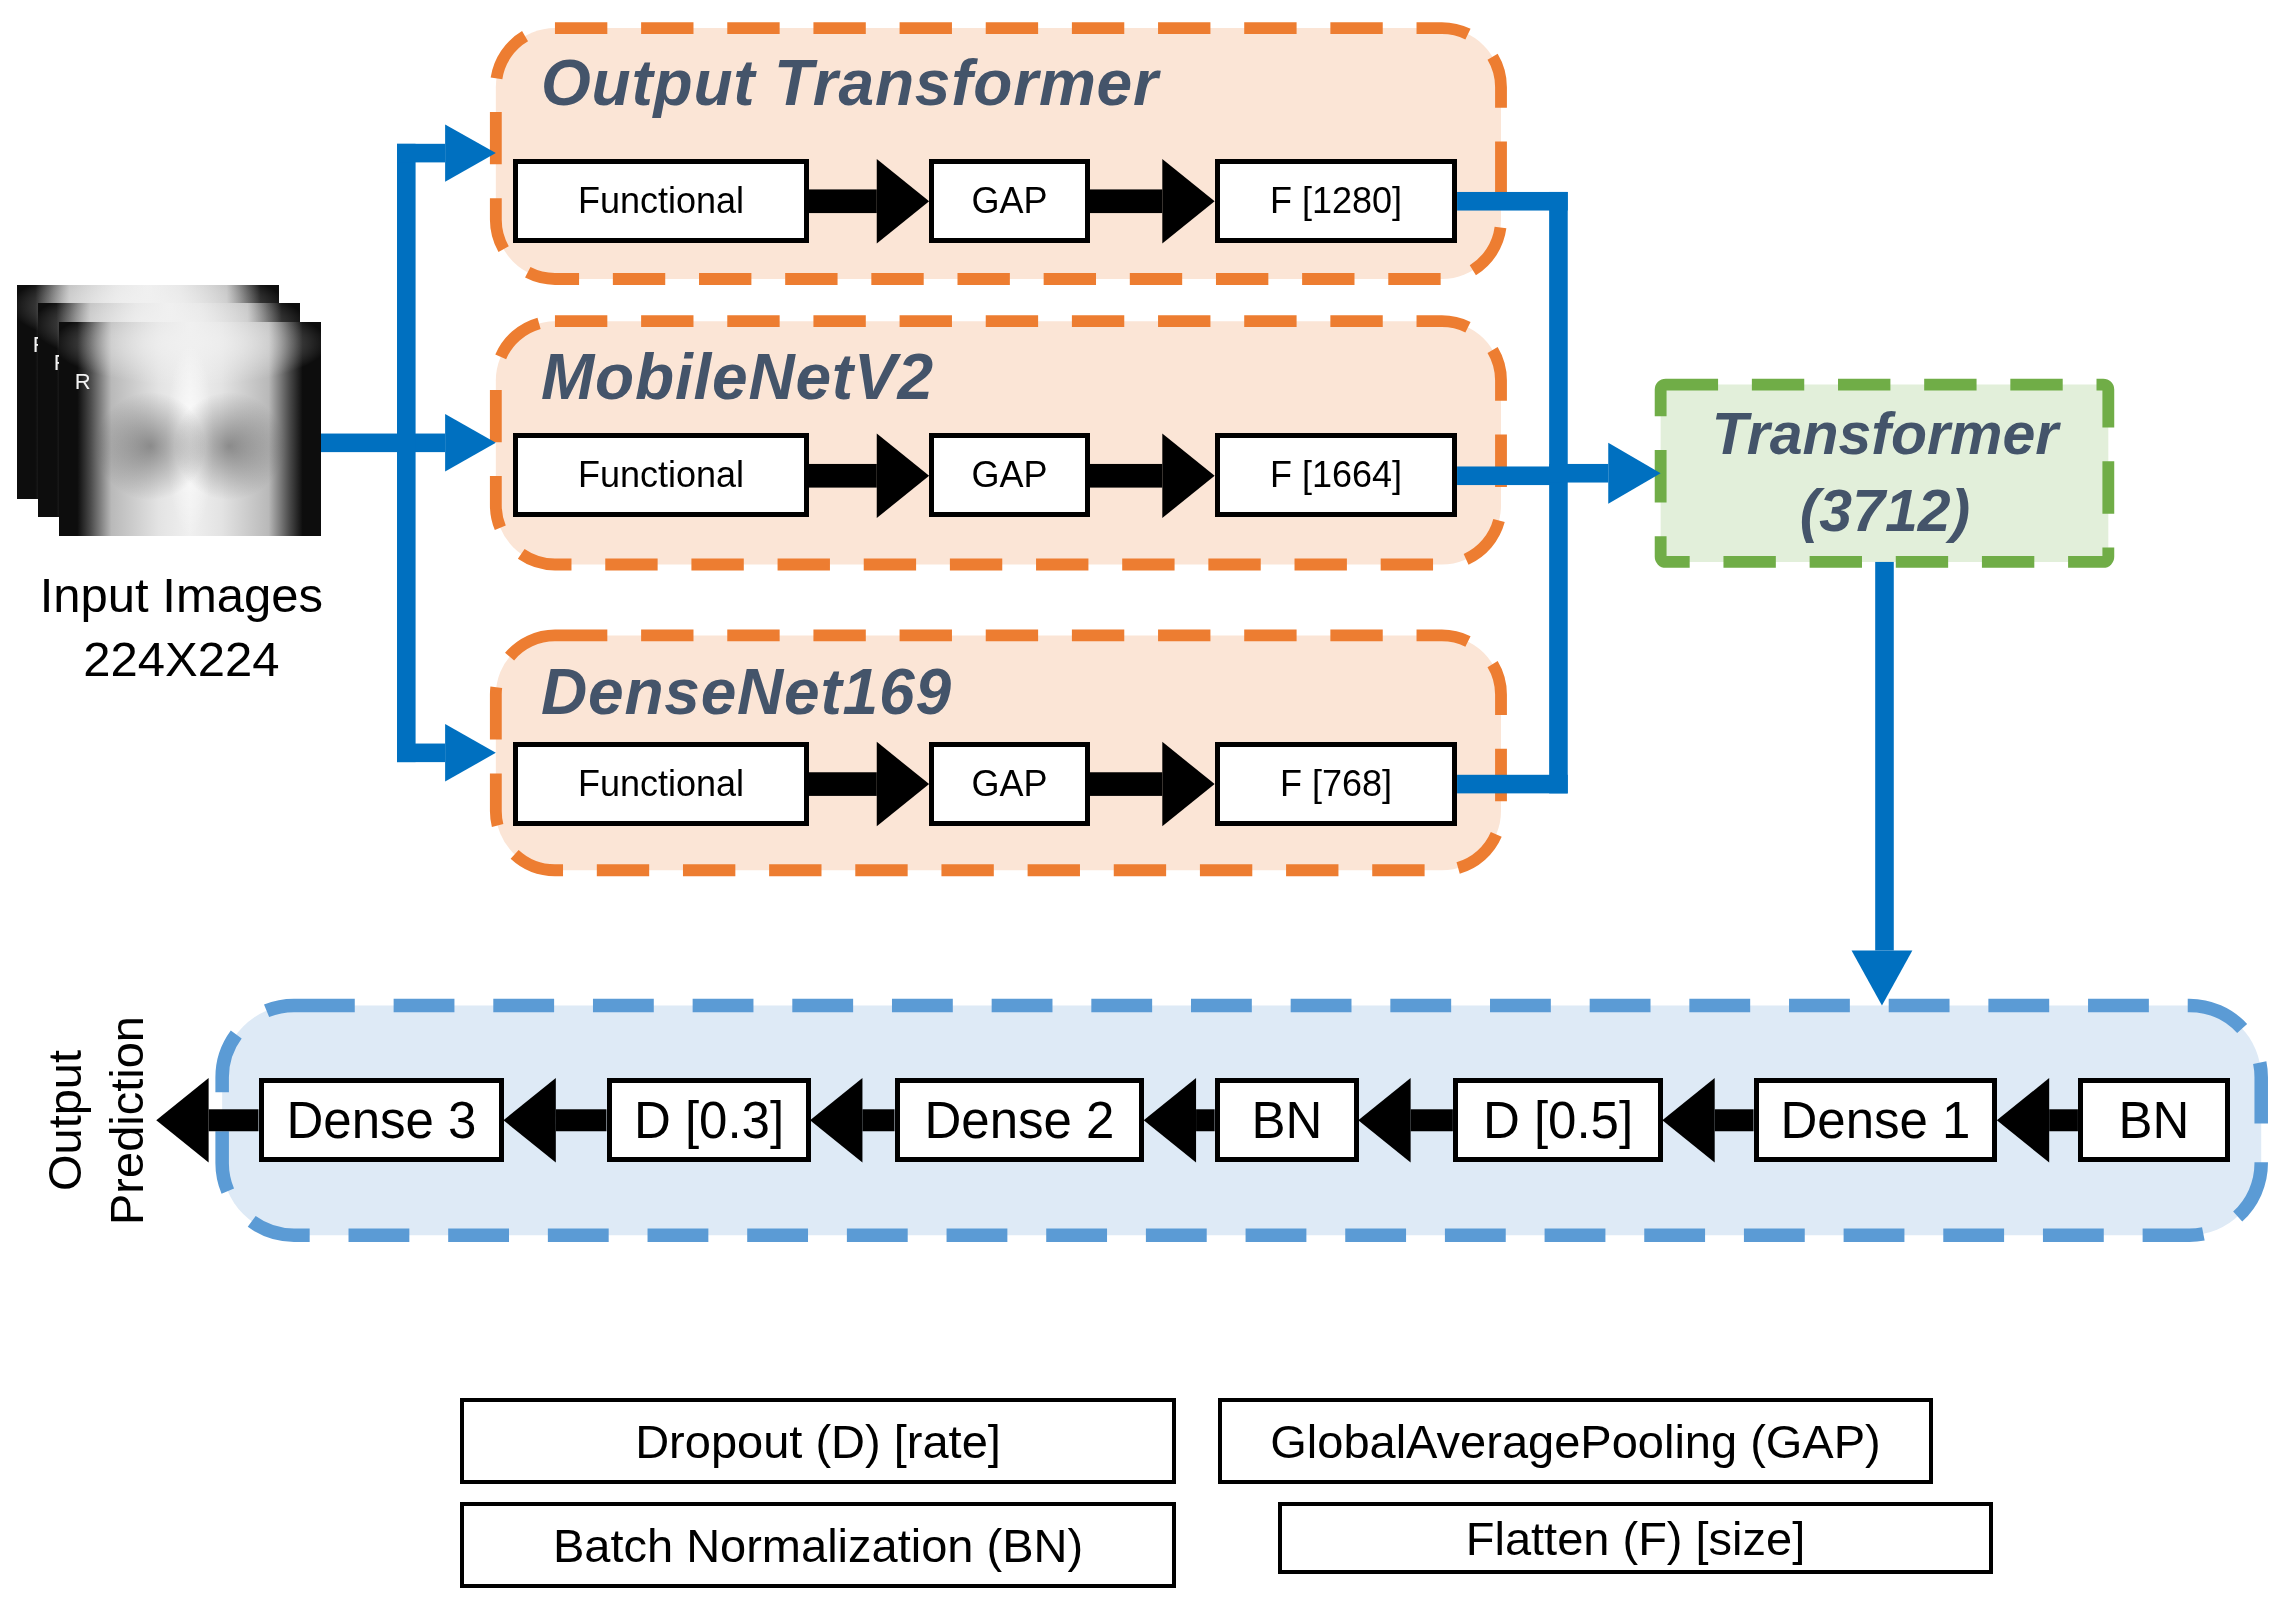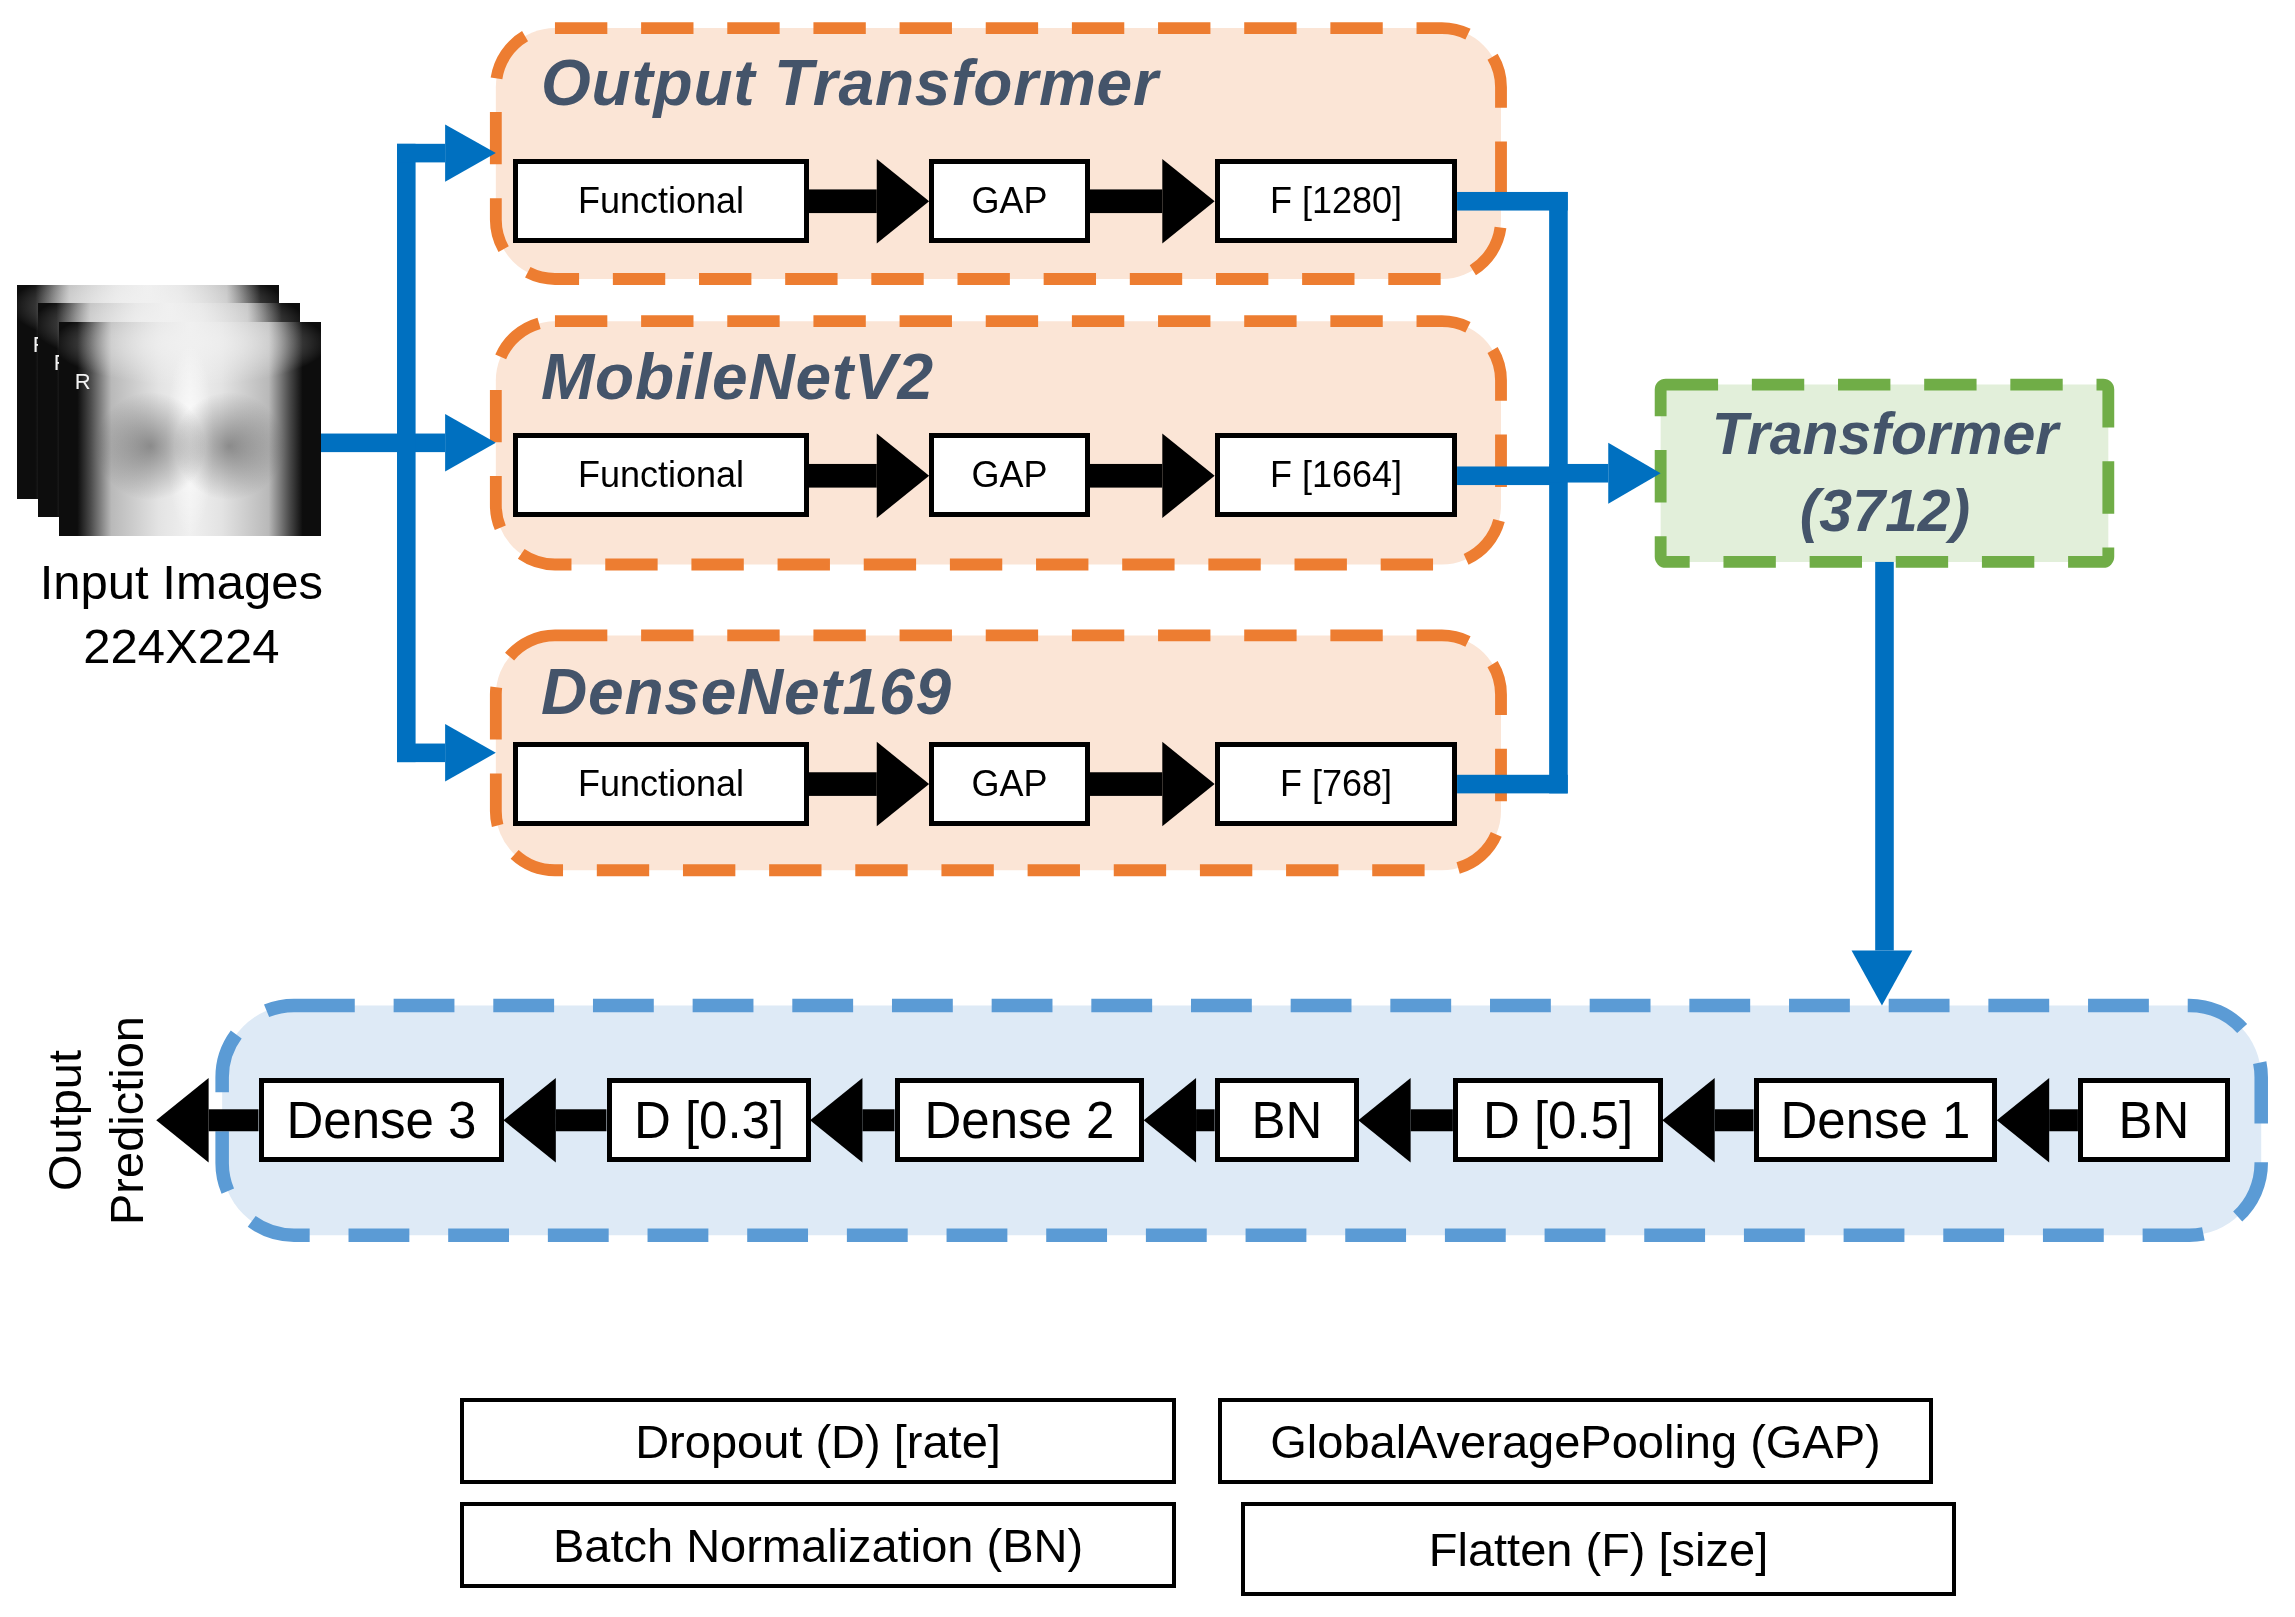--- a/index.html
+++ b/index.html
@@ -25,21 +25,21 @@
   
   .xray{position:absolute;width:262px;height:214px;
     background:
       radial-gradient(ellipse 30% 36% at 35% 58%, rgba(40,40,40,.45), transparent 70%),
       radial-gradient(ellipse 30% 36% at 65% 58%, rgba(40,40,40,.45), transparent 70%),
       radial-gradient(ellipse 12% 60% at 50% 55%, rgba(255,255,255,.8), transparent 75%),
       radial-gradient(ellipse 70% 26% at 50% 10%, rgba(240,240,240,.95), transparent 75%),
       linear-gradient(90deg,#0d0d0d 0%,#0d0d0d 7%,#4a4a4a 12%,#b9b9b9 20%,#e3e3e3 38%,#f0f0f0 50%,#e3e3e3 62%,#b9b9b9 80%,#4a4a4a 88%,#0d0d0d 93%,#0d0d0d 100%);}
   .xray .rmark{position:absolute;left:6%;top:22%;color:#f2f2f2;font-size:22px;}
 
-  .caption{position:absolute;left:8.4px;top:551px;width:346px;text-align:center;
+  .caption{position:absolute;left:8.4px;top:564px;width:346px;text-align:center;
            font-size:49px;line-height:1.3;color:#000;}
 
   
   .outlabel{position:absolute;left:-32px;top:1036px;width:255px;height:169px;
             display:flex;flex-direction:column;align-items:center;justify-content:center;
             transform:rotate(-90deg);font-size:47px;line-height:1.3;color:#000;text-align:center;}
 
   
   .legend{position:absolute;box-sizing:border-box;background:#fff;border:4.2px solid #000;
           display:flex;align-items:center;justify-content:center;font-size:47px;color:#000;
@@ -60,21 +60,21 @@
   .c-dense2{left:895px;width:249px;}
   .c-bnm{left:1215px;width:144px;}
   .c-d04{left:1453px;width:210px;}
   .c-dense1{left:1754px;width:243px;}
   .c-bnr{left:2078px;width:152px;}
 
   
   .lg1{left:460px;top:1398px;width:716px;height:86px;}
   .lg2{left:1218px;top:1398px;width:715px;height:86px;}
   .lg3{left:460px;top:1502px;width:716px;height:86px;}
-  .lg4{left:1241px;top:1502px;width:715px;height:94px;}
+  .lg4{left:1278px;top:1502px;width:715px;height:72px;}
 </style>
 </head>
 <body>
 
 <div class="canvas">
 
   <svg class="layer" width="2295" height="1618" viewBox="0 0 2717 1915">
 
     <g>
       <rect x="587" y="33" width="1190" height="297" rx="70" fill="#FBE5D6" stroke="#ED7D31" stroke-width="14" stroke-dasharray="62 40"></rect>

